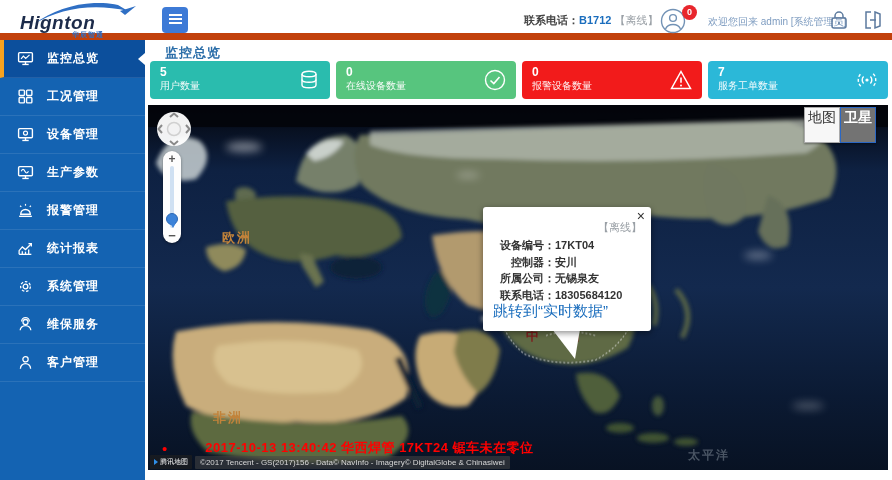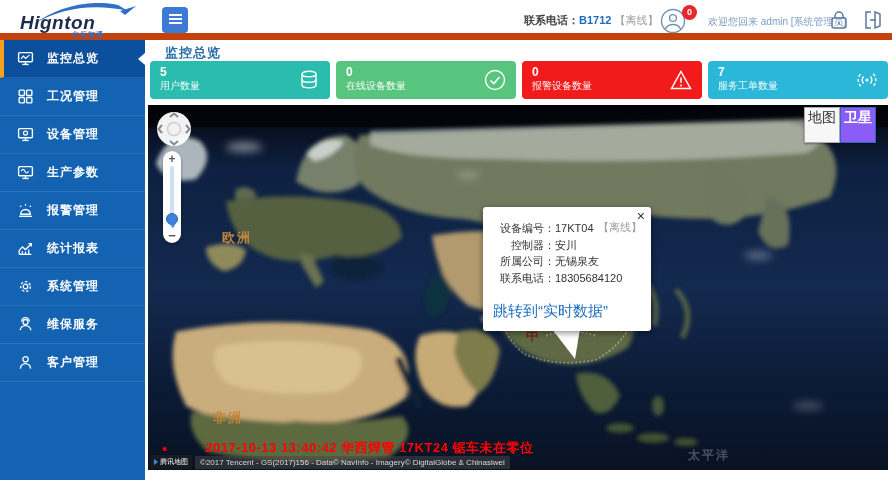--- a/index.html
+++ b/index.html
@@ -71,33 +71,33 @@
                background:#3b82d8; border-radius:50% 50% 50% 50%; border:1px solid #2a67b5;
                cursor:pointer; }
   .zoom-knob::after { content:""; position:absolute; left:3px; top:9px;
       border-left:3px solid transparent; border-right:3px solid transparent;
       border-top:5px solid #3b82d8; }
   .map-type { position:absolute; right:12px; top:2px; display:flex;
               box-shadow:0 1px 2px rgba(0,0,0,.4); }
   .mt-btn { width:36px; height:36px; font-size:14px; text-align:center;
             line-height:19px; cursor:pointer; }
   .mt-map { background:#f7f7f7; color:#333; border:1px solid #aaa; }
-  .mt-sat { background:#8b5cf6; color:#fff; border:1px solid #2a67c4; font-weight:bold; }
+  .mt-sat { background:#737373; color:#fff; border:1px solid #2a67c4; font-weight:bold; }
   .rlabel { position:absolute; font-weight:bold; white-space:nowrap; }
   .rl-europe { left:74px; top:124px; font-size:13px; color:#c2833a; letter-spacing:2px; }
   .rl-africa { left:65px; top:304px; font-size:13px; color:#c2833a; letter-spacing:2px; }
   .rl-china  { left:378px; top:222px; font-size:13px; color:#7e1d1d; letter-spacing:12px; }
   .rl-pacific{ left:540px; top:342px; font-size:12px; color:#4a5564; letter-spacing:2px; }
   
   .popup { position:absolute; left:335px; top:102px; width:168px; height:124px;
            background:#fff; border-radius:3px; box-shadow:0 2px 6px rgba(0,0,0,.45);
            z-index:8; }
   .popup-tail { position:absolute; left:398px; top:224px; z-index:7; }
   .prow { display:flex; font-size:11px; color:#333; line-height:16.5px; }
-  .prows { padding-top:13px; }
+  .prows { padding-top:30px;font-weight:bold; }
   .prow .pl { width:72px; text-align:right; flex:0 0 72px; }
   .prow .pv { flex:1; }
   .pstatus { position:absolute; right:9px; top:13px; font-size:11px; color:#9aa0a6; }
   .pclose { position:absolute; right:6px; top:2px; font-size:14px; color:#333;
             cursor:pointer; line-height:14px; }
   .plink { position:absolute; left:10px; bottom:10px; font-size:15px; color:#1a6dbd;
            cursor:pointer; }
   
   .alert-line { position:absolute; left:14px; top:334px; display:flex; align-items:center;
                 gap:10px; white-space:nowrap; cursor:pointer; z-index:9; }

